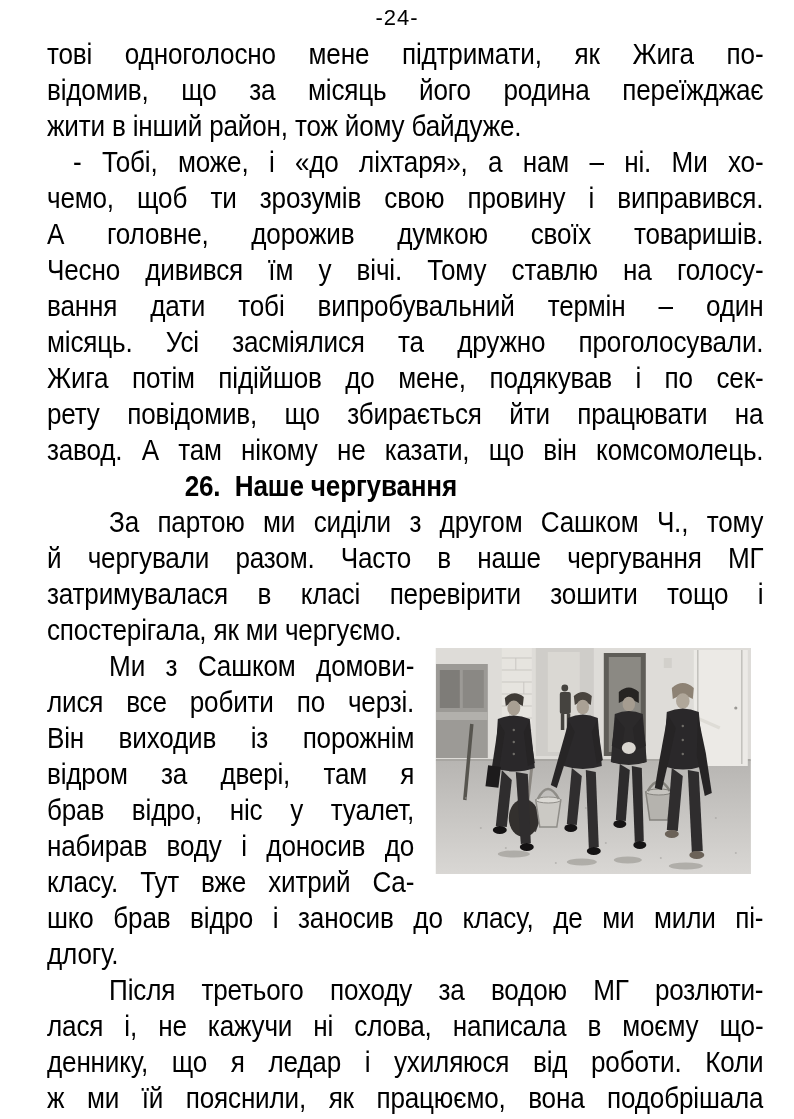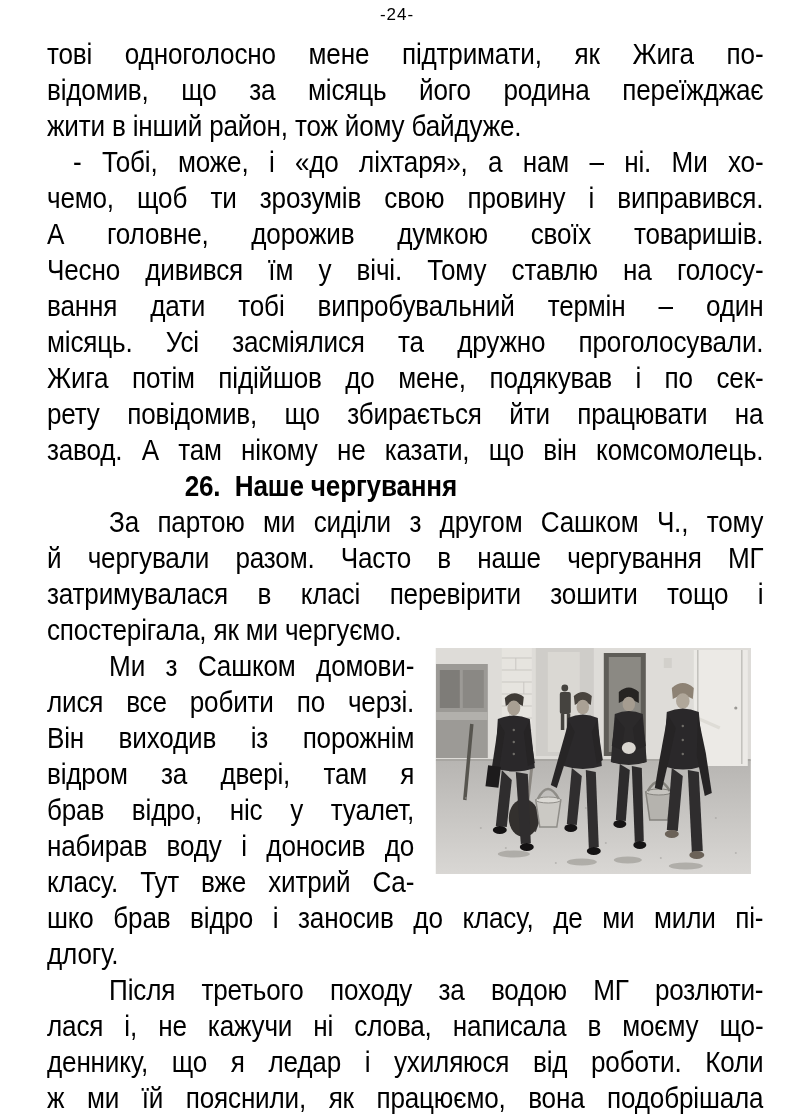--- a/index.html
+++ b/index.html
@@ -3,21 +3,21 @@
 <meta charset="utf-8">
 <style>
   html,body{margin:0;padding:0;background:#ffffff;}
   .page{
     position:relative;width:794px;height:1119px;background:#ffffff;
     overflow:hidden;color:#000;
     font-family:"Liberation Sans","DejaVu Sans",sans-serif;
   }
   .page-number{
     position:absolute;top:5px;left:0;width:794px;text-align:center;
-    font-size:17px;letter-spacing:1px;
+    font-size:22px;letter-spacing:1px;
   }
   
   .body-text{
     position:absolute;left:47px;top:36px;width:796px;
     transform:scaleX(0.9);transform-origin:0 0;
     font-size:29px;line-height:36px;letter-spacing:-0.2px;
   }
   .para{margin:0;padding:0;}
   .line{height:36px;overflow:hidden;text-align:justify;text-align-last:justify;}
   .line.left{text-align:left;text-align-last:left;}

